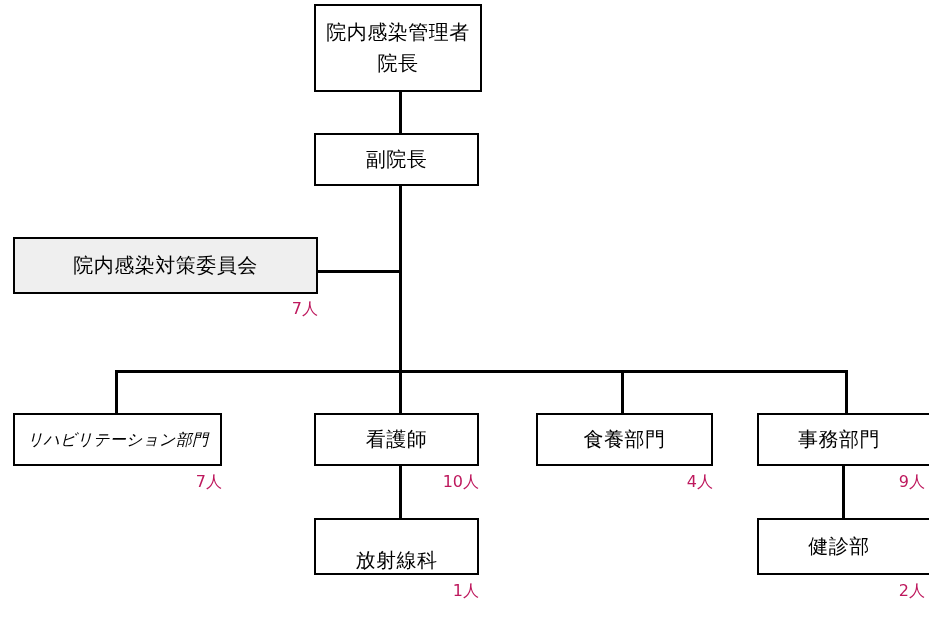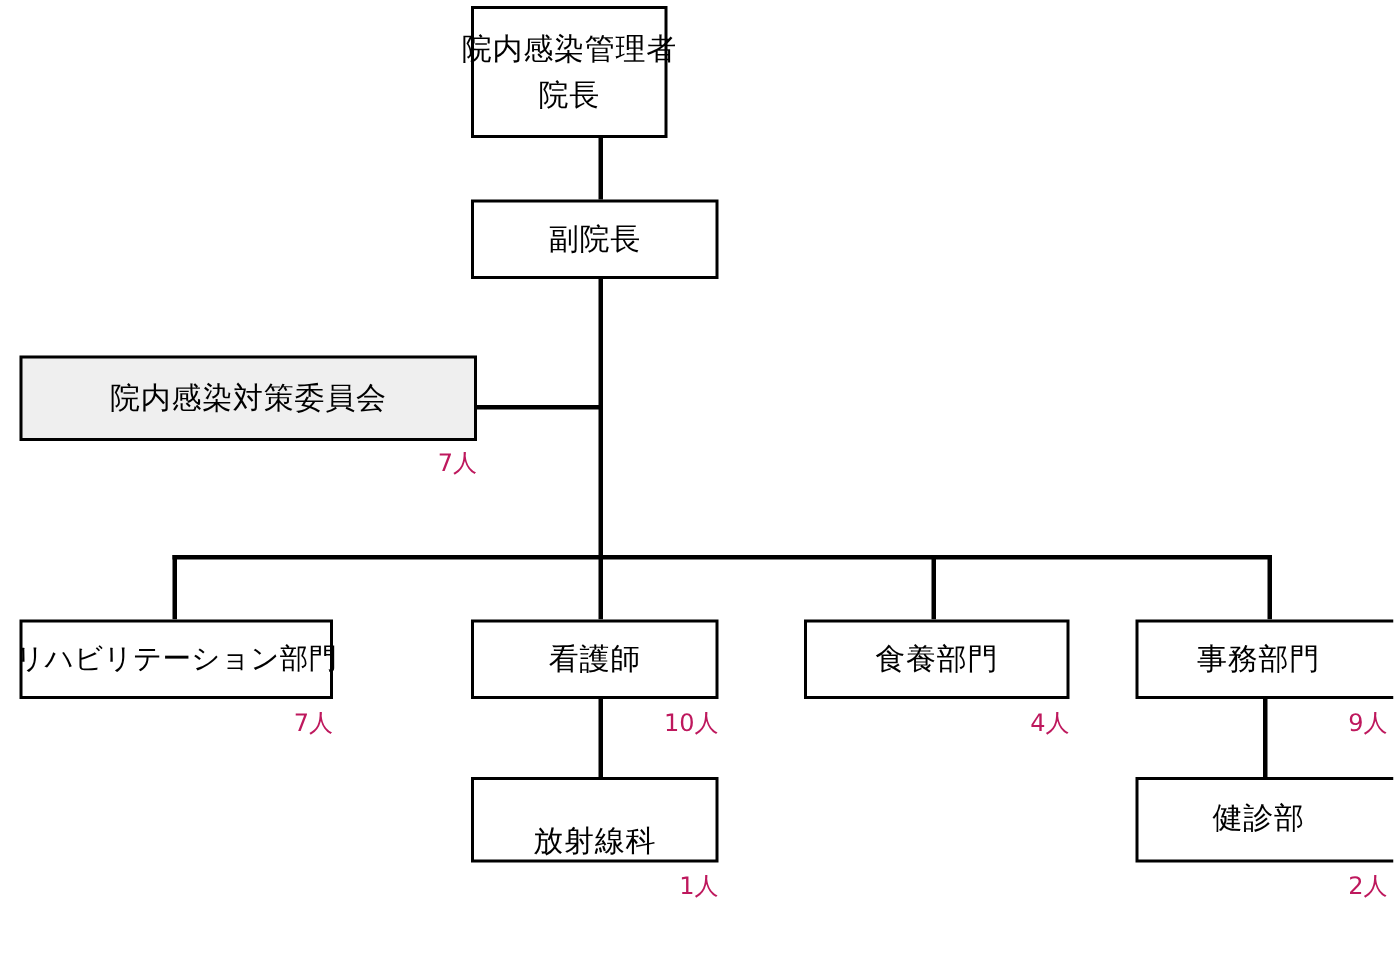--- a/index.html
+++ b/index.html
@@ -33,22 +33,23 @@
     background: #efefef;
   }
   .node-label {
     font-size: 20px;
     line-height: 1.25;
     letter-spacing: 0.5px;
     white-space: nowrap;
     color: #000000;
   }
   .node-label.small {
-    font-size: 19px;
+    font-size: 16px;
     letter-spacing: 0.2px;
+    font-style: italic;
   }
   .node-label.line-two {
     margin-top: 6px;
   }
   .count-label {
     position: absolute;
     font-size: 16px;
     line-height: 1;
     color: #be185d;
     white-space: nowrap;
@@ -82,21 +83,21 @@
 
   <div class="connector v" style="left:115px; top:370px; height:43px;"></div>
   <div class="connector v" style="left:399px; top:370px; height:43px;"></div>
   <div class="connector v" style="left:621px; top:370px; height:43px;"></div>
   <div class="connector v" style="left:845px; top:370px; height:43px;"></div>
 
   <div class="connector v" style="left:399px; top:466px; height:52px;"></div>
 
   <div class="connector v" style="left:842px; top:466px; height:52px;"></div>
 
-  <div class="node-box" style="left:314px; top:4px; width:131px; height:88px;">
+  <div class="node-box" style="left:314px; top:4px; width:168px; height:88px;">
     <span class="node-label">院内感染管理者</span>
     <span class="node-label line-two">院長</span>
   </div>
 
   <div class="node-box" style="left:314px; top:133px; width:165px; height:53px;">
     <span class="node-label">副院長</span>
   </div>
 
   <div class="node-box shaded" style="left:13px; top:237px; width:305px; height:57px;">
     <span class="node-label">院内感染対策委員会</span>

